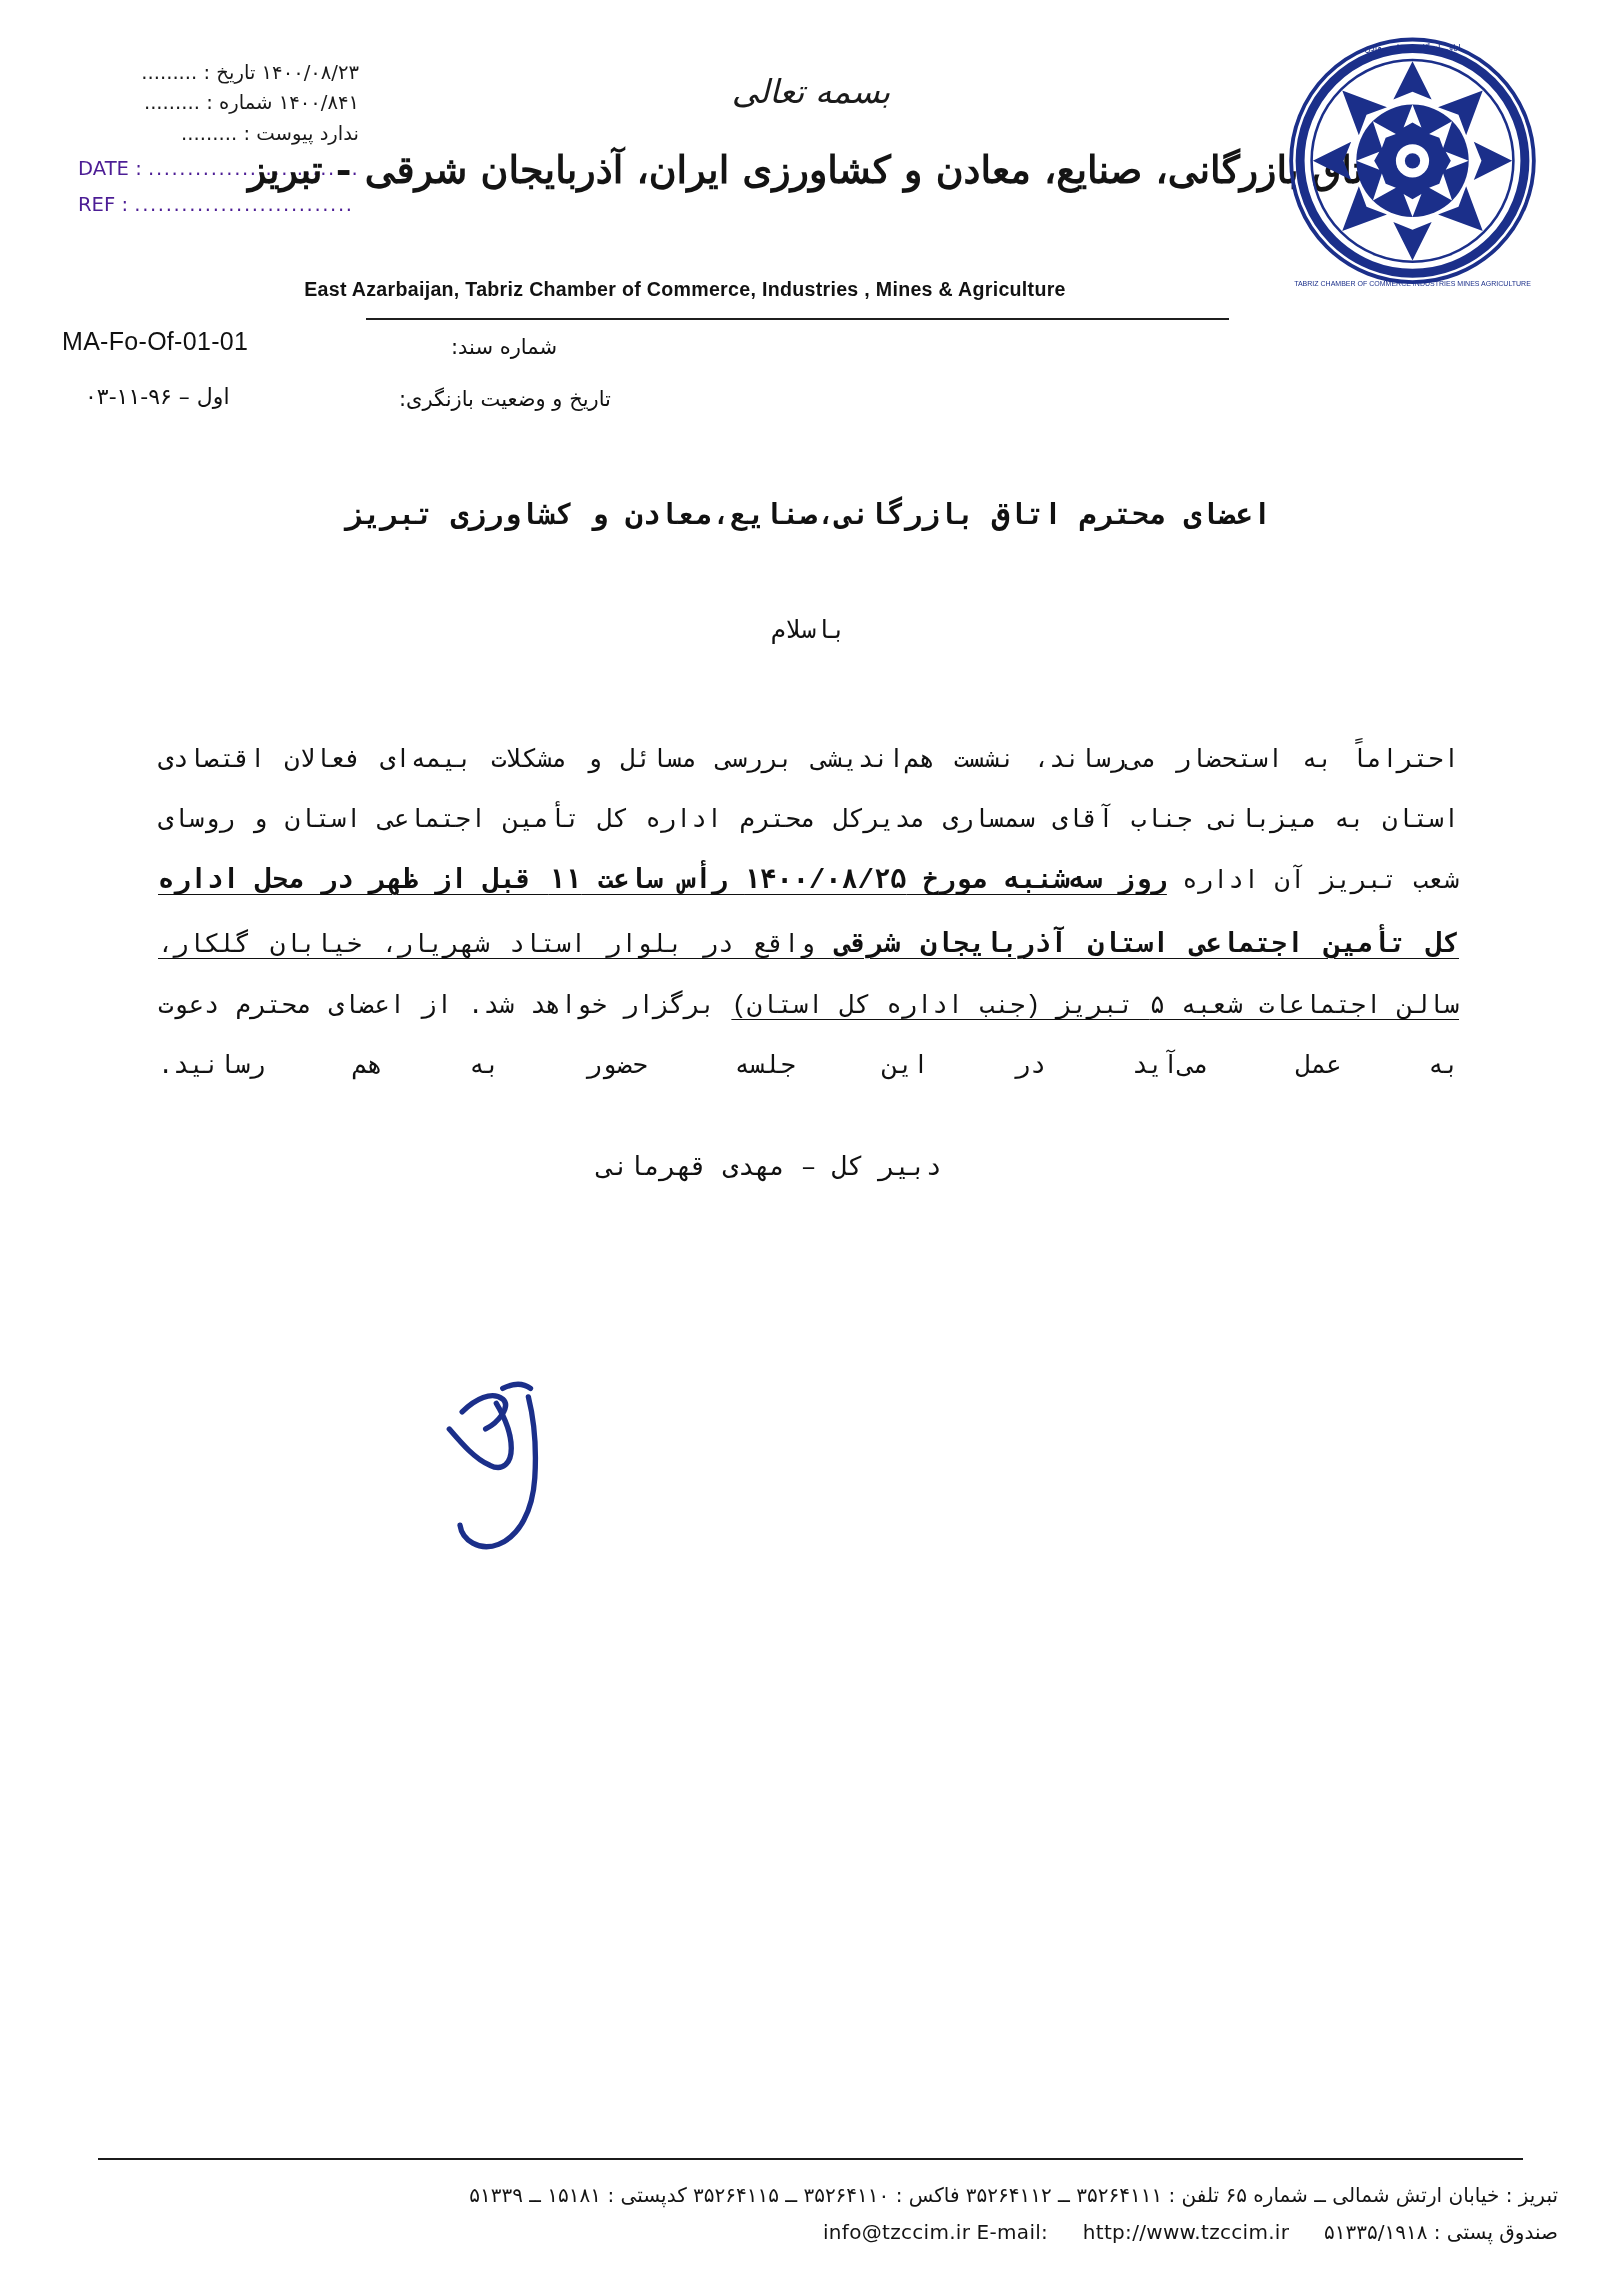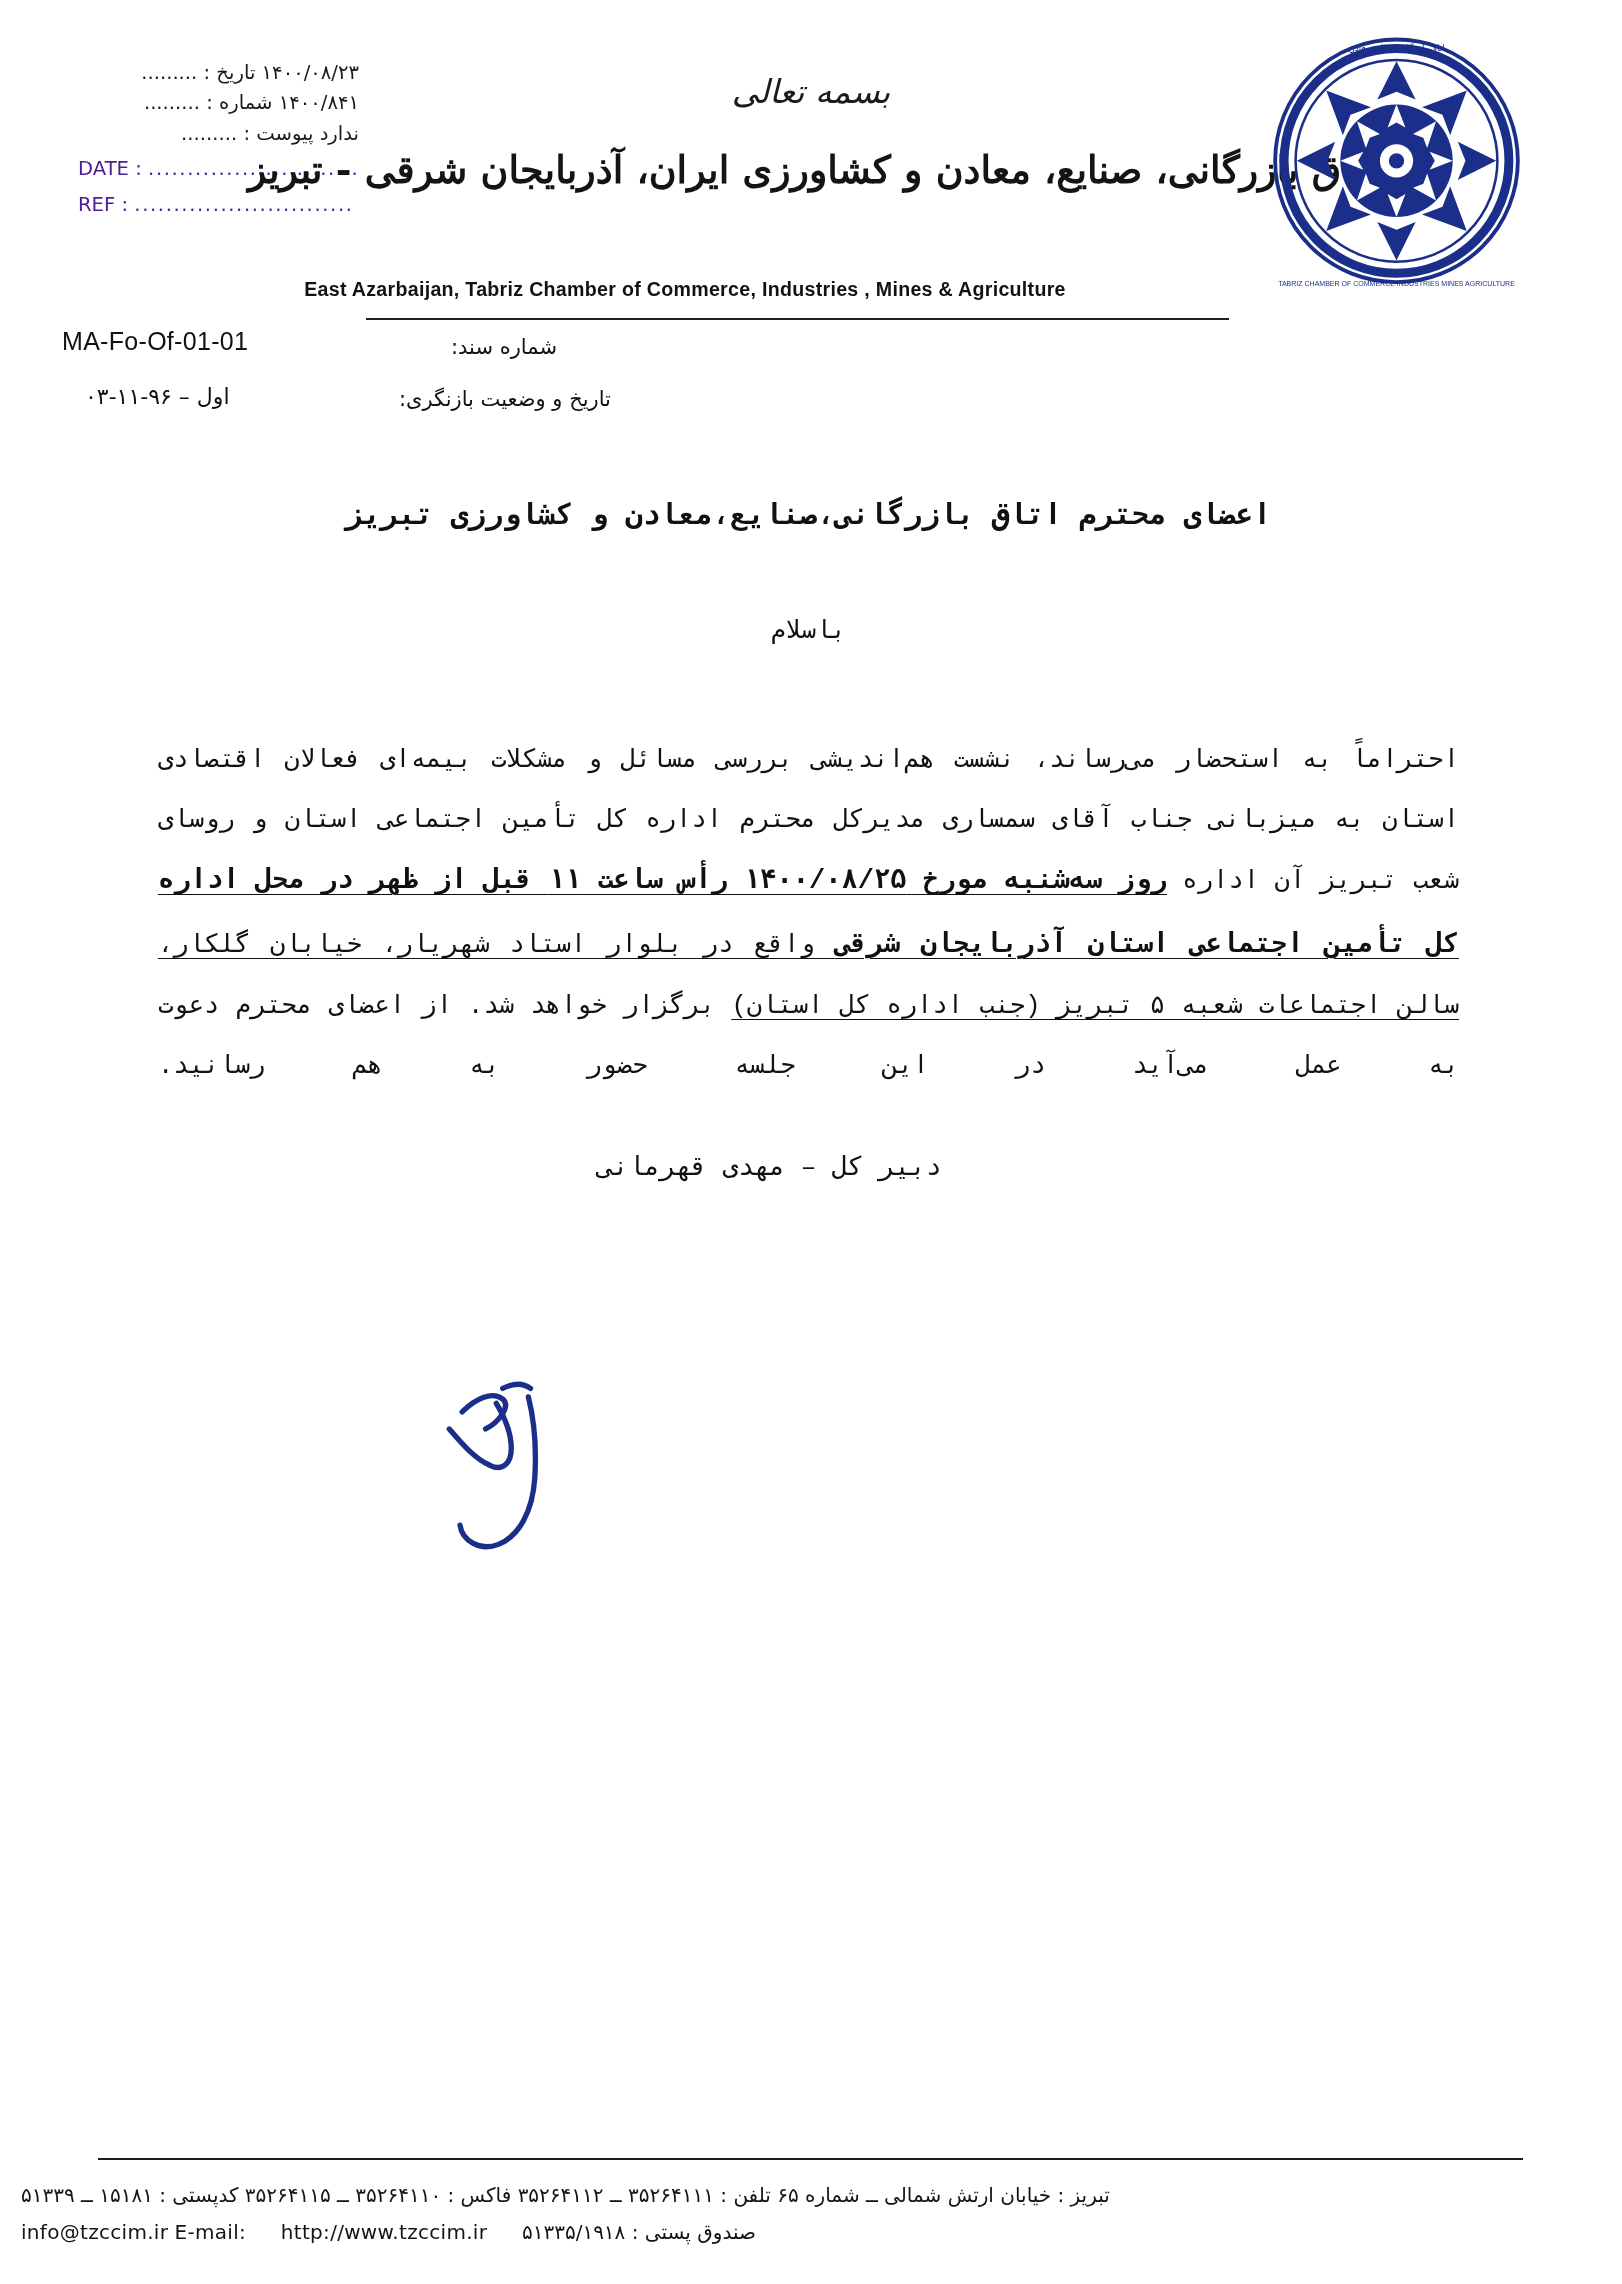--- a/index.html
+++ b/index.html
@@ -101,21 +101,21 @@
     left: 366px;
     width: 863px;
     height: 2px;
     background: #1f1f1f;
   }
 
   
   .logo {
     position: absolute;
     top: 33px;
-    right: 85px;
+    right: 69px;
     width: 281px;
     height: 262px;
   }
   .logo svg { display: block; }
 
   
   .formcode {
     position: absolute;
     top: 327px;
     left: 62px;
@@ -220,24 +220,23 @@
     width: 1425px;
     height: 2px;
     background: #1b1b1b;
   }
   .footer {
     position: absolute;
     top: 2177px;
     left: 0;
     width: 1558px;
     direction: rtl;
-    text-align: left;
+    text-align: right;
     font-family: "DejaVu Sans", sans-serif;
     color: #141414;
-    padding-left: 21px;
   }
   .footer-line {
     font-size: 20px;
     line-height: 1.85;
     letter-spacing: 0.3px;
   }
   .footer-line .ltr {
     direction: ltr;
     display: inline-block;
     unicode-bidi: embed;

